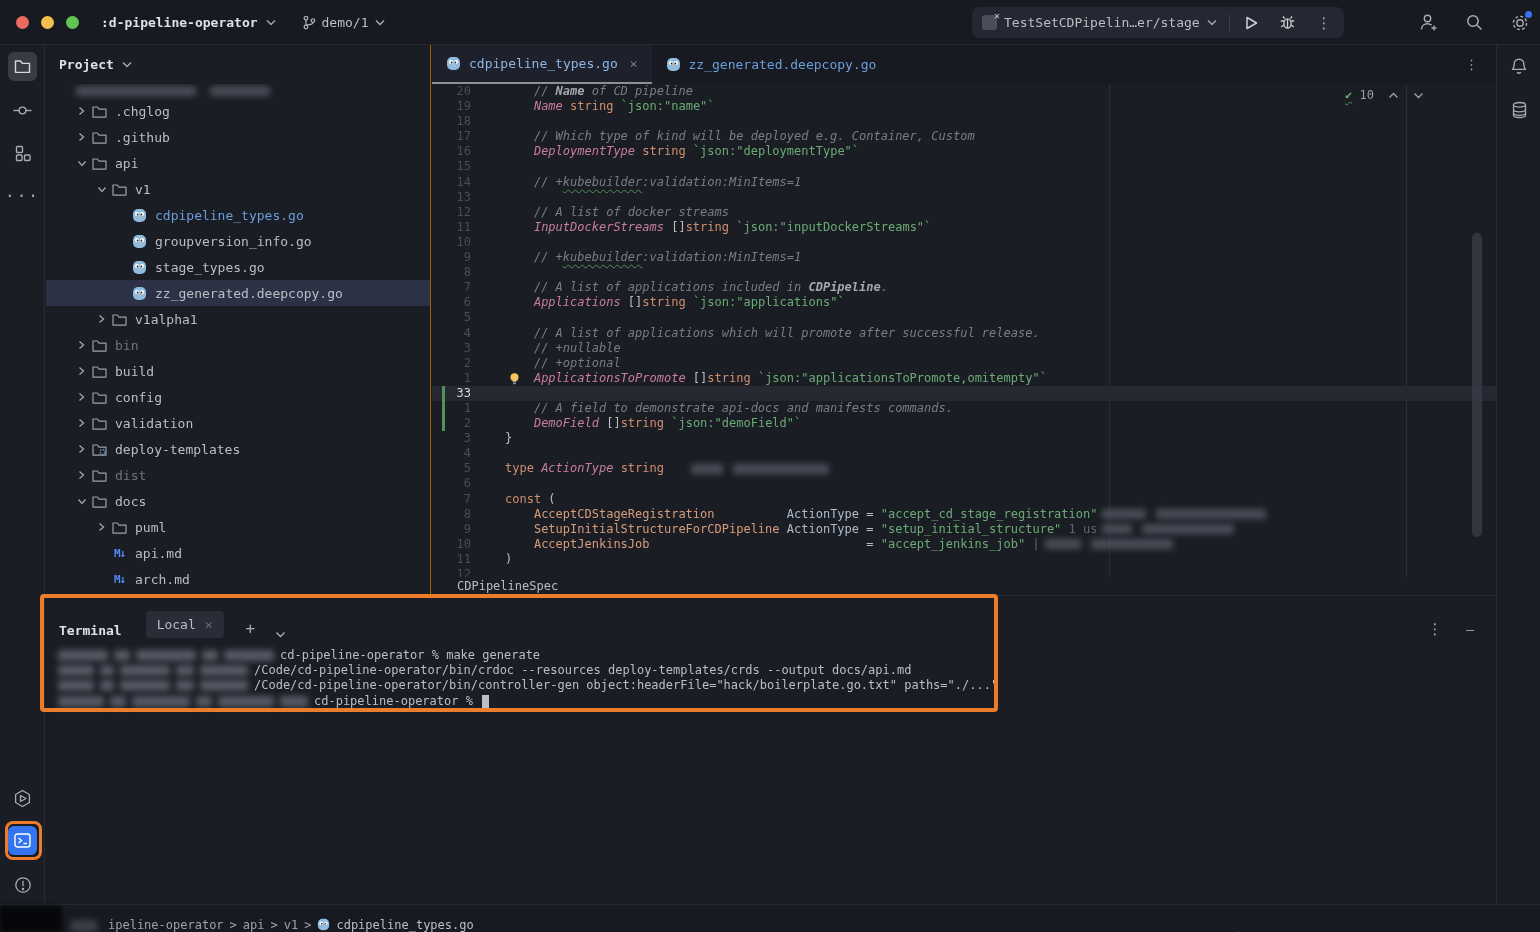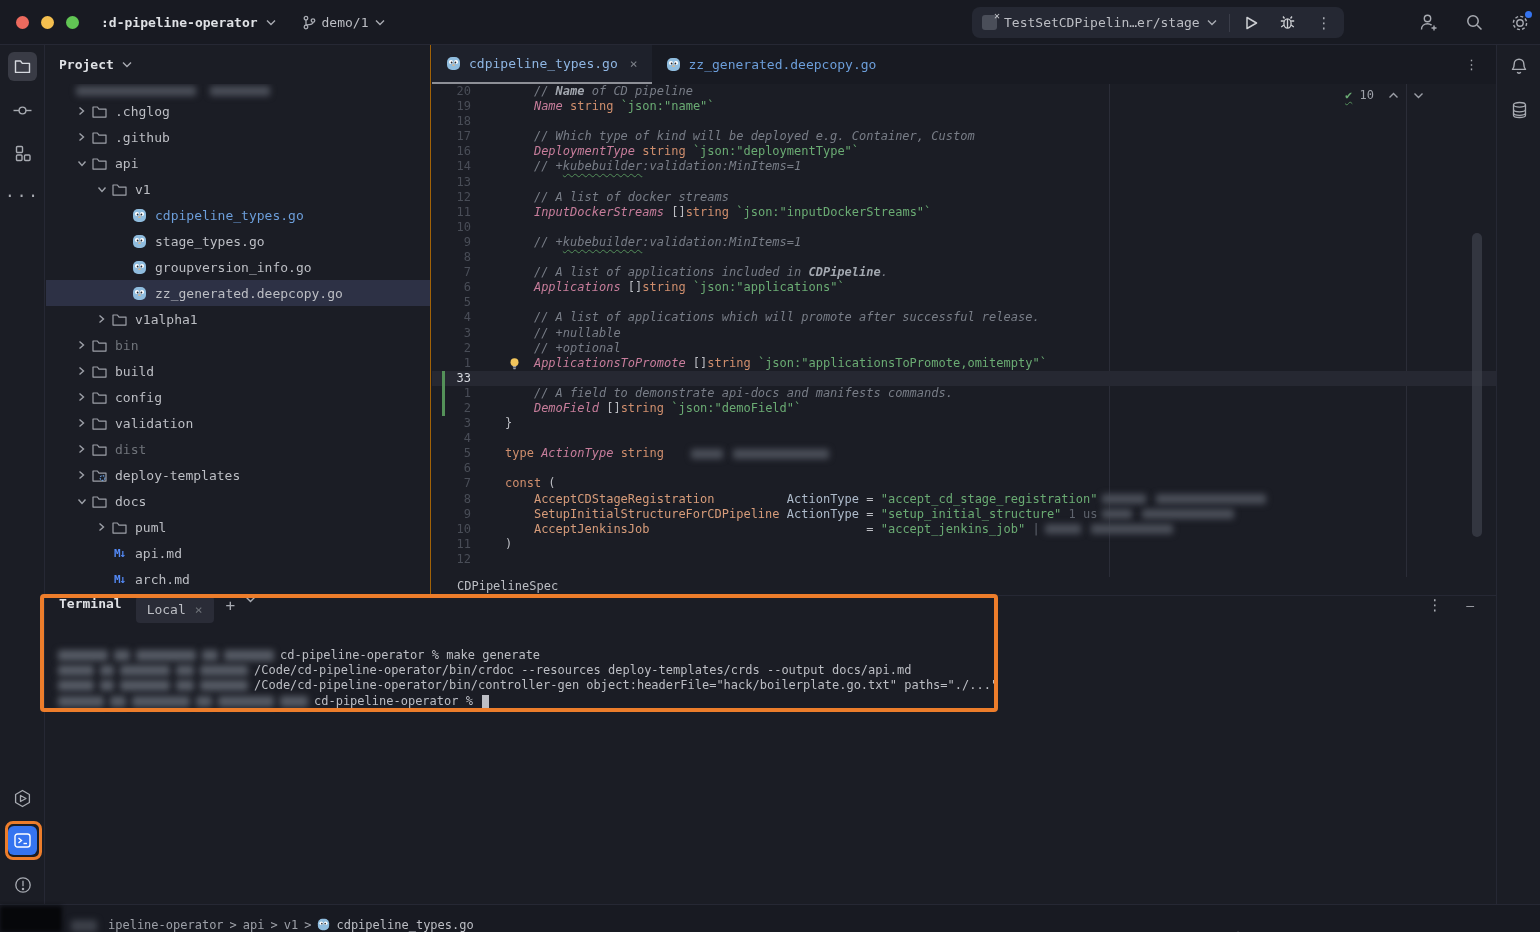--- a/index.html
+++ b/index.html
@@ -78,21 +78,21 @@
   .insp .chk { color:#6AAB73; text-decoration:underline wavy #548f5a 1px; text-underline-offset:2px; font-weight:bold; }
   .vscroll { position:absolute; right:14px; top:149px; width:10px; height:304px; background:#3C3F4A; border-radius:5px; opacity:.75; }
   .ed-breadcrumb { position:absolute; left:0; right:0; bottom:0; height:18px; display:flex; align-items:center; padding-left:25px; font-size:12px; color:#BCBEC4; background:#1B1D25; }
 
   
   .right-rail { position:absolute; left:1496px; top:45px; width:44px; height:859px; border-left:1px solid #262834; background:#1B1D25; }
   .rr-btn { position:absolute; left:8px; width:28px; height:28px; display:flex; align-items:center; justify-content:center; }
 
   
   .terminal { position:absolute; left:46px; top:595px; width:1450px; height:309px; background:#1B1D25; border-top:1px solid #262834; }
-  .term-header { height:42px; display:flex; align-items:flex-start; padding-left:13px; }
+  .term-header { height:42px; display:flex; align-items:flex-end; padding-left:13px; gap:10px; }
   .term-title { color:#DFE1E5; font-weight:bold; }
   .term-tab { margin-left:14px; background:#2A2C37; border-radius:4px; height:27px; display:flex; align-items:center; gap:9px; padding:0 11px; color:#BCBEC4; }
   .term-tab .close { color:#6F737A; }
   .term-plus { margin-left:12px; color:#A8ABB2; font-size:16px; }
   .term-chev { margin-left:10px; }
   .term-right { margin-left:auto; display:flex; align-items:center; gap:24px; padding-right:22px; color:#A8ABB2; }
   .term-body { padding:10px 0 0 12px; font-size:12px; color:#BCBEC4; }
   .term-line { height:15.2px; line-height:15.2px; white-space:pre; display:flex; align-items:center; }
   .tblur { display:inline-block; height:11px; background:#555a64; border-radius:2px; filter:blur(3px); margin-right:6px; flex:none; }
   .t-cursor { display:inline-block; width:7px; height:13px; background:#BCBEC4; margin-left:2px; }
@@ -348,35 +348,35 @@
           <span class="t-icon">
             <svg width="15" height="15" viewBox="0 0 15 15">
               <rect x="1" y="1" width="13" height="13" rx="5" fill="#8FBCDE"></rect>
               <circle cx="5" cy="6" r="2.1" fill="#fff"></circle>
               <circle cx="10" cy="6" r="2.1" fill="#fff"></circle>
               <circle cx="5.6" cy="6.5" r="0.9" fill="#22242c"></circle>
               <circle cx="9.4" cy="6.5" r="0.9" fill="#22242c"></circle>
               <ellipse cx="7.5" cy="9.2" rx="1.3" ry="0.9" fill="#D8B68F"></ellipse>
             </svg>
           </span>
-          <span class="lbl">stage_types.go</span>
+          <span class="lbl">groupversion_info.go</span>
         </div>
         <div class="tree-row" style="padding-left: 67px;">
           <span class="chev-slot"></span>
           <span class="t-icon">
             <svg width="15" height="15" viewBox="0 0 15 15">
               <rect x="1" y="1" width="13" height="13" rx="5" fill="#8FBCDE"></rect>
               <circle cx="5" cy="6" r="2.1" fill="#fff"></circle>
               <circle cx="10" cy="6" r="2.1" fill="#fff"></circle>
               <circle cx="5.6" cy="6.5" r="0.9" fill="#22242c"></circle>
               <circle cx="9.4" cy="6.5" r="0.9" fill="#22242c"></circle>
               <ellipse cx="7.5" cy="9.2" rx="1.3" ry="0.9" fill="#D8B68F"></ellipse>
             </svg>
           </span>
-          <span class="lbl">groupversion_info.go</span>
+          <span class="lbl">stage_types.go</span>
         </div>
         <div class="tree-row selected" style="padding-left: 67px;">
           <span class="chev-slot"></span>
           <span class="t-icon">
             <svg width="15" height="15" viewBox="0 0 15 15">
               <rect x="1" y="1" width="13" height="13" rx="5" fill="#8FBCDE"></rect>
               <circle cx="5" cy="6" r="2.1" fill="#fff"></circle>
               <circle cx="10" cy="6" r="2.1" fill="#fff"></circle>
               <circle cx="5.6" cy="6.5" r="0.9" fill="#22242c"></circle>
               <circle cx="9.4" cy="6.5" r="0.9" fill="#22242c"></circle>
@@ -443,46 +443,46 @@
               <polyline points="2.5,1.5 6.5,5 2.5,8.5" fill="none" stroke="#9DA0A8" stroke-width="1.4"></polyline>
             </svg>
           </span>
           <span class="t-icon">
             <svg width="15" height="13" viewBox="0 0 15 13">
               <path d="M1 2 h4.4 l1.6 2.1 H14 v8 H1 Z" fill="none" stroke="#9DA0A8" stroke-width="1.2" stroke-linejoin="round"></path>
             </svg>
           </span>
           <span class="lbl">validation</span>
         </div>
+        <div class="tree-row" style="padding-left: 27px;">
+          <span class="chev-slot">
+            <svg width="9" height="10" viewBox="0 0 9 10">
+              <polyline points="2.5,1.5 6.5,5 2.5,8.5" fill="none" stroke="#9DA0A8" stroke-width="1.4"></polyline>
+            </svg>
+          </span>
+          <span class="t-icon">
+            <svg width="15" height="13" viewBox="0 0 15 13">
+              <path d="M1 2 h4.4 l1.6 2.1 H14 v8 H1 Z" fill="none" stroke="#9DA0A8" stroke-width="1.2" stroke-linejoin="round"></path>
+              <circle cx="10.5" cy="9" r="2.4" fill="#1B1D25" stroke="#6C9EDA" stroke-width="1.1" stroke-dasharray="1.6 1"></circle>
+            </svg>
+          </span>
+          <span class="lbl">deploy-templates</span>
+        </div>
         <div class="tree-row dim" style="padding-left: 27px;">
           <span class="chev-slot">
             <svg width="9" height="10" viewBox="0 0 9 10">
               <polyline points="2.5,1.5 6.5,5 2.5,8.5" fill="none" stroke="#9DA0A8" stroke-width="1.4"></polyline>
             </svg>
           </span>
           <span class="t-icon">
             <svg width="15" height="13" viewBox="0 0 15 13">
               <path d="M1 2 h4.4 l1.6 2.1 H14 v8 H1 Z" fill="none" stroke="#9DA0A8" stroke-width="1.2" stroke-linejoin="round"></path>
             </svg>
           </span>
           <span class="lbl">dist</span>
-        </div>
-        <div class="tree-row" style="padding-left: 27px;">
-          <span class="chev-slot">
-            <svg width="9" height="10" viewBox="0 0 9 10">
-              <polyline points="2.5,1.5 6.5,5 2.5,8.5" fill="none" stroke="#9DA0A8" stroke-width="1.4"></polyline>
-            </svg>
-          </span>
-          <span class="t-icon">
-            <svg width="15" height="13" viewBox="0 0 15 13">
-              <path d="M1 2 h4.4 l1.6 2.1 H14 v8 H1 Z" fill="none" stroke="#9DA0A8" stroke-width="1.2" stroke-linejoin="round"></path>
-              <circle cx="10.5" cy="9" r="2.4" fill="#1B1D25" stroke="#6C9EDA" stroke-width="1.1" stroke-dasharray="1.6 1"></circle>
-            </svg>
-          </span>
-          <span class="lbl">deploy-templates</span>
         </div>
         <div class="tree-row" style="padding-left: 27px;">
           <span class="chev-slot">
             <svg width="10" height="9" viewBox="0 0 10 9">
               <polyline points="1.5,2.5 5,6.5 8.5,2.5" fill="none" stroke="#9DA0A8" stroke-width="1.4"></polyline>
             </svg>
           </span>
           <span class="t-icon">
             <svg width="15" height="13" viewBox="0 0 15 13">
               <path d="M1 2 h4.4 l1.6 2.1 H14 v8 H1 Z" fill="none" stroke="#9DA0A8" stroke-width="1.2" stroke-linejoin="round"></path>
@@ -564,20 +564,24 @@
             <span class="gut">18</span>
             <pre></pre>
           </div>
           <div class="code-line">
             <span class="gut">17</span>
             <pre><span class="sp">    </span><span class="sc">// Which type of kind will be deployed e.g. Container, Custom</span></pre>
           </div>
           <div class="code-line">
             <span class="gut">16</span>
             <pre><span class="sp">    </span><span class="sf">DeploymentType</span><span class="sp"> </span><span class="sk">string</span><span class="sp"> </span><span class="ss">`json:"deploymentType"`</span></pre>
+          </div>
+          <div class="code-line">
+            <span class="gut">15</span>
+            <pre></pre>
           </div>
           <div class="code-line">
             <span class="gut">14</span>
             <pre><span class="sp">    </span><span class="sc">// +</span><span class="su">kubebuilder</span><span class="sc">:validation:MinItems=1</span></pre>
           </div>
           <div class="code-line">
             <span class="gut">13</span>
             <pre></pre>
           </div>
           <div class="code-line">

